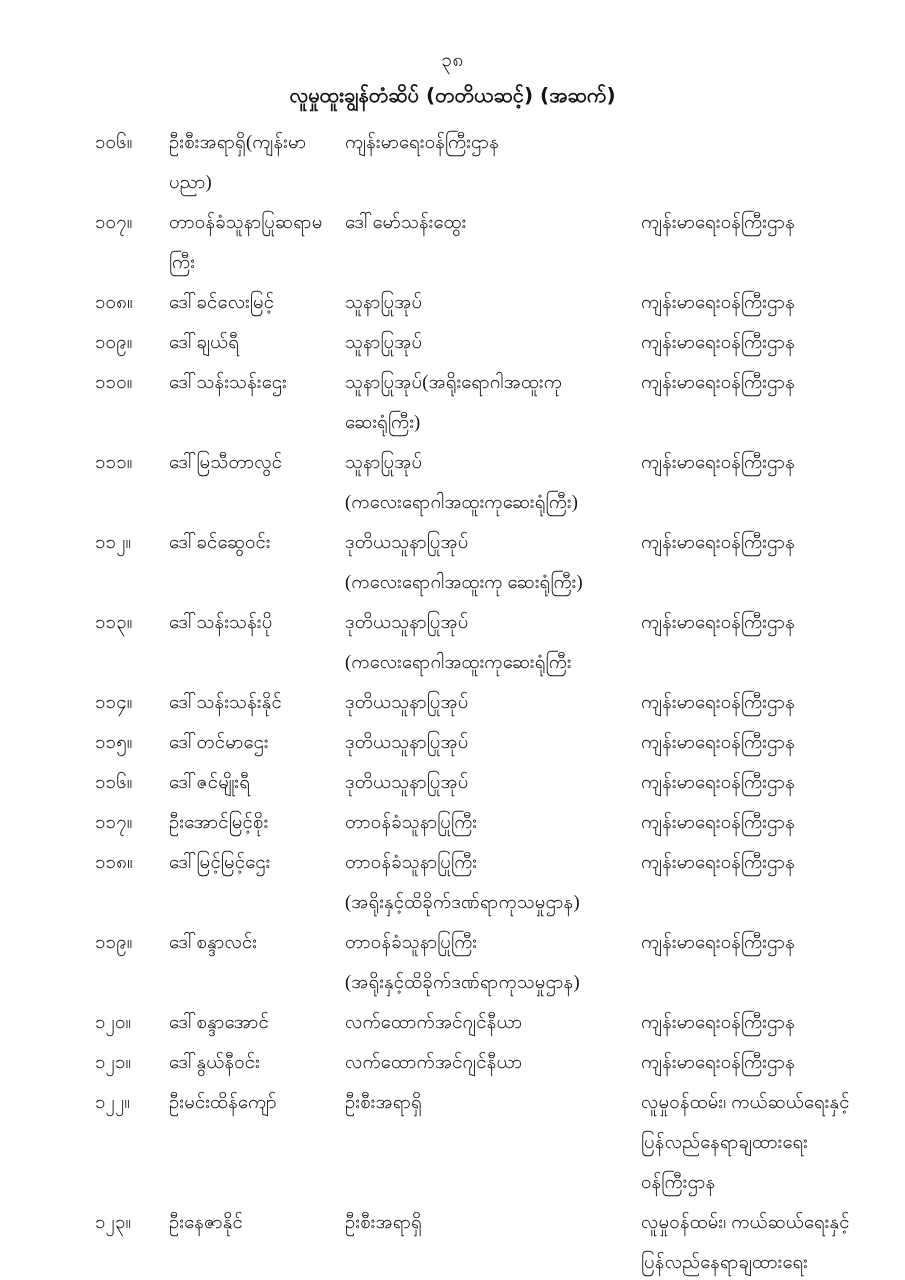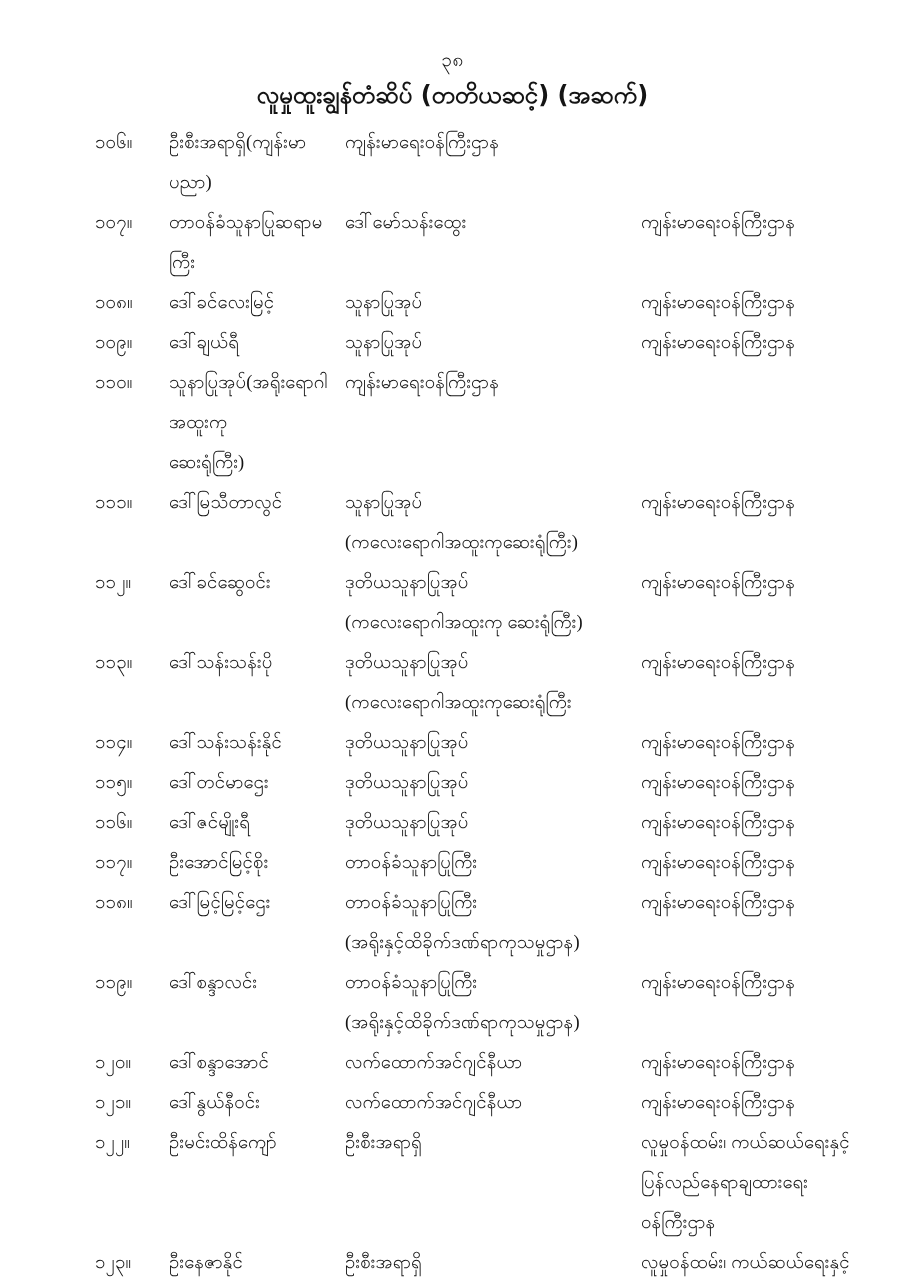--- a/index.html
+++ b/index.html
@@ -18,21 +18,21 @@
     padding: 44px 30px 30px 30px;
   }
   .page-number {
     text-align: center;
     font-size: 19px;
     line-height: 30px;
     letter-spacing: 0.5px;
   }
   .doc-title {
     text-align: center;
-    font-size: 24px;
+    font-size: 20px;
     font-weight: bold;
     line-height: 34px;
     margin-top: 4px;
   }
   .table {
     margin-top: 10px;
     padding-left: 65px;
     font-family: Liberation Serif, serif;
   }
   .row {
@@ -74,20 +74,21 @@
     <div class="cell min">ကျန်းမာရေးဝန်ကြီးဌာန</div>
   </div>
       <div class="row">
     <div class="cell serial">၁၀၉။</div>
     <div class="cell name">ဒေါ်ချယ်ရီ</div>
     <div class="cell pos">သူနာပြုအုပ်</div>
     <div class="cell min">ကျန်းမာရေးဝန်ကြီးဌာန</div>
   </div>
       <div class="row">
     <div class="cell serial">၁၁၀။</div>
+    <div class="cell name">ဒေါ်သန်းသန်းဌေး</div>
     <div class="cell pos">သူနာပြုအုပ်(အရိုးရောဂါအထူးကု
 ဆေးရုံကြီး)</div>
     <div class="cell min">ကျန်းမာရေးဝန်ကြီးဌာန</div>
   </div>
       <div class="row">
     <div class="cell serial">၁၁၁။</div>
     <div class="cell name">ဒေါ်မြသီတာလွင်</div>
     <div class="cell pos">သူနာပြုအုပ်
 (ကလေးရောဂါအထူးကုဆေးရုံကြီး)</div>
     <div class="cell min">ကျန်းမာရေးဝန်ကြီးဌာန</div>

